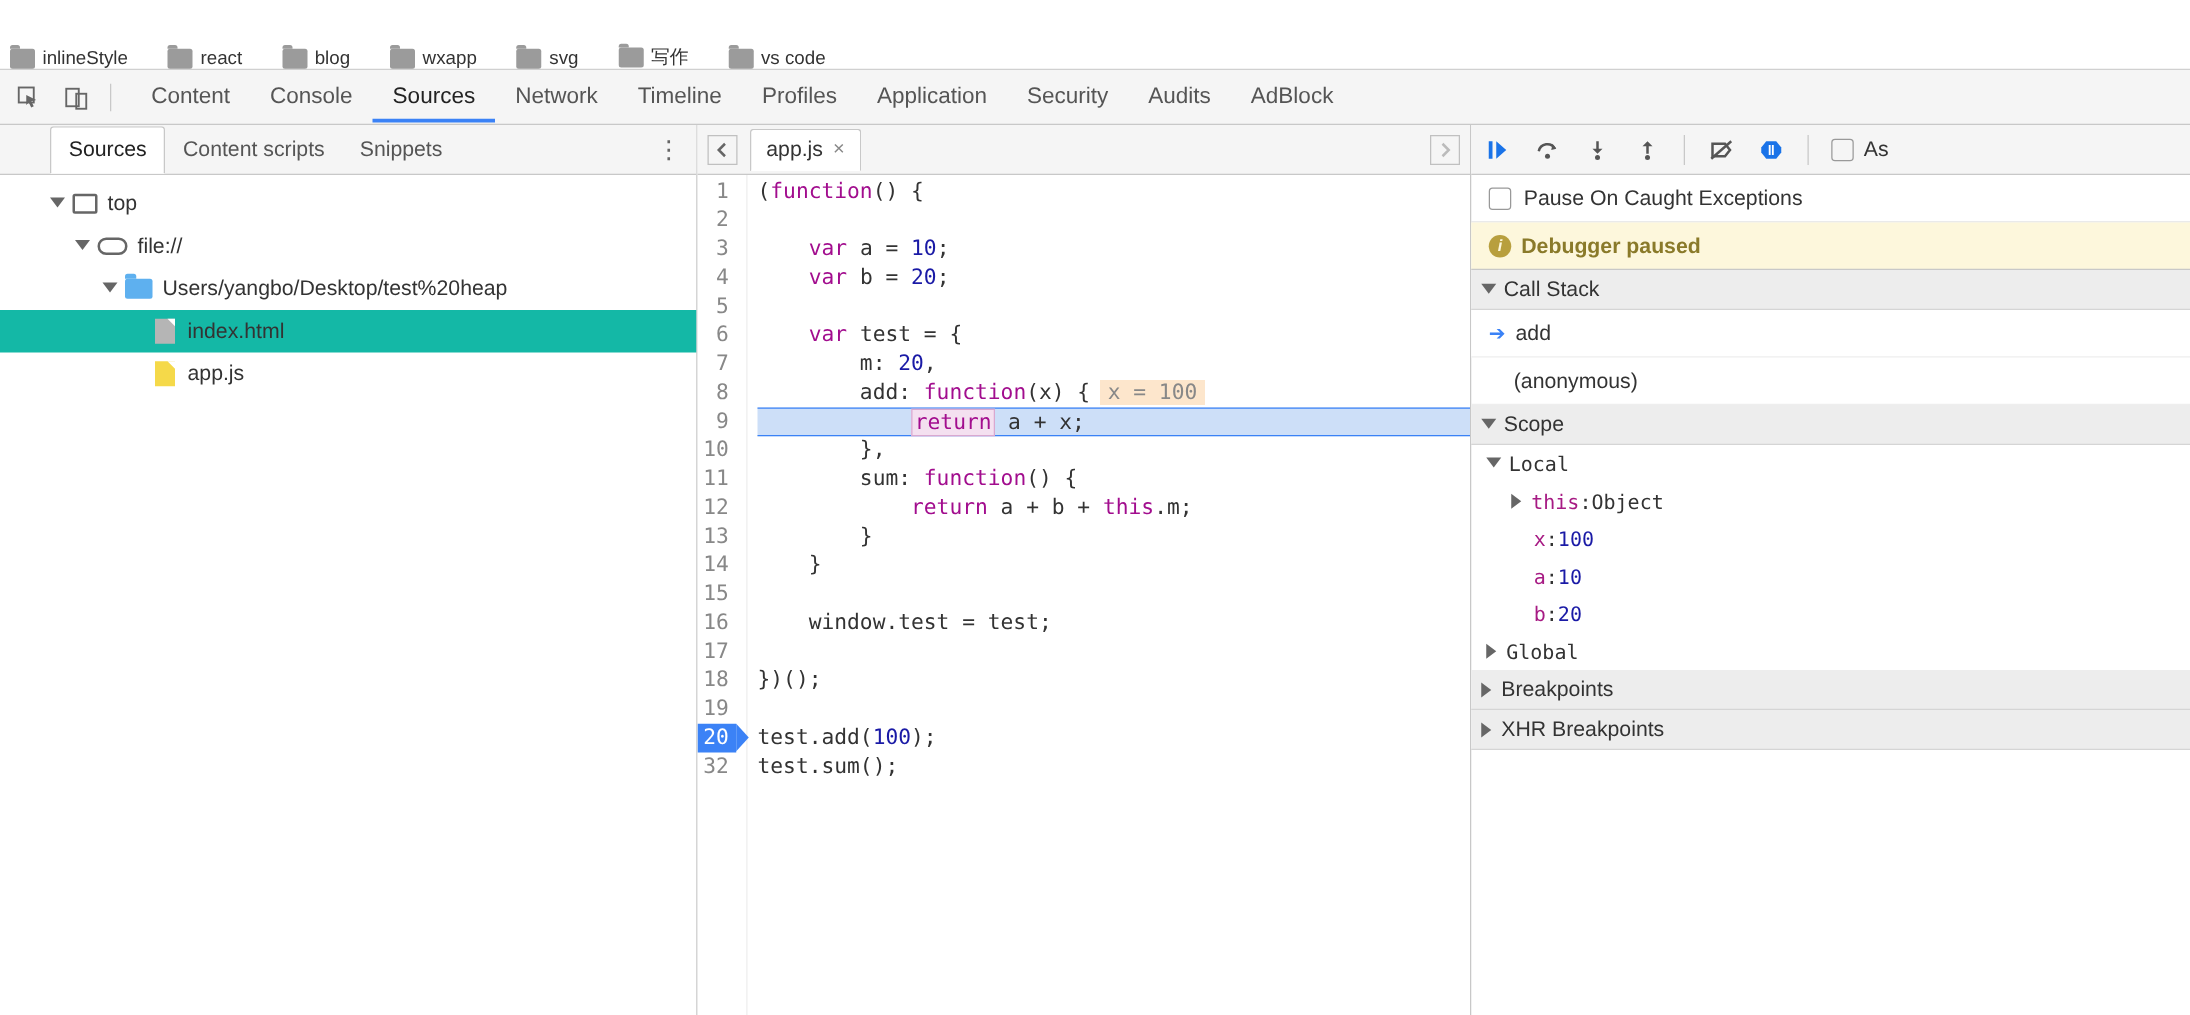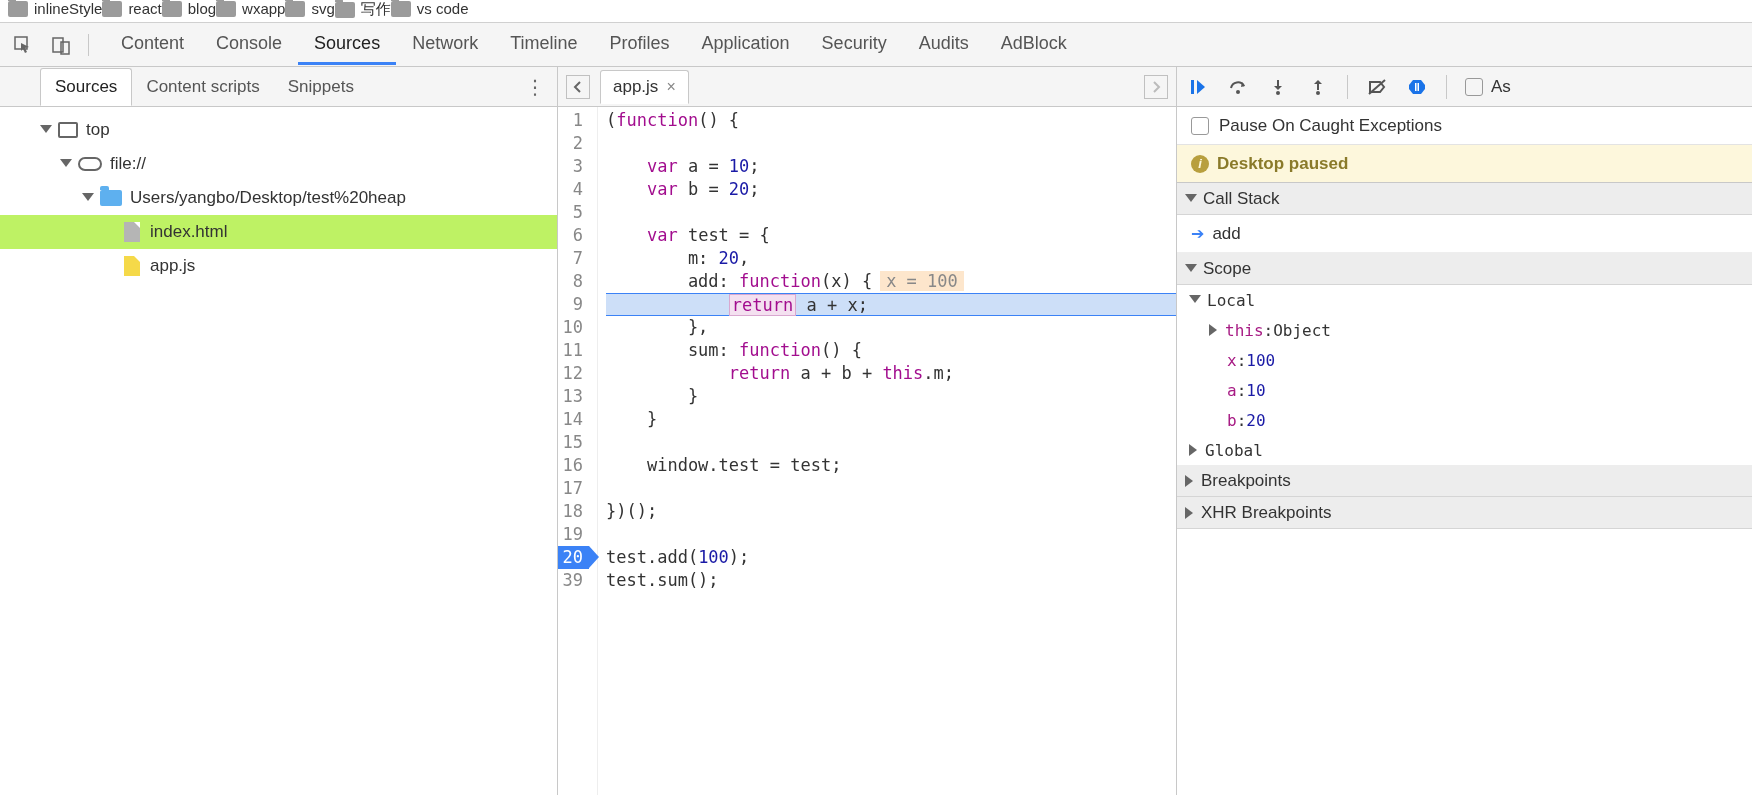--- a/index.html
+++ b/index.html
@@ -1,19 +1,19 @@
 <!DOCTYPE html>
 <html><head>
   <meta charset="utf-8">
   <style>
     * { box-sizing: border-box; margin: 0; padding: 0; }
     body { font-family: -apple-system, "Helvetica Neue", Arial, sans-serif; font-size: 14px; color: #333; background: #fff; overflow: hidden; }
     
     
-    .bookmark-bar { height: 23px; display: flex; align-items: flex-start; padding: 0 8px; border-bottom: 1px solid #d0d0d0; gap: 0; }
+    .bookmark-bar { height: 56px; display: flex; align-items: flex-end; padding: 0 8px; border-bottom: 1px solid #d0d0d0; gap: 32px; }
     .bookmark-item { display: flex; align-items: center; gap: 6px; color: #333; font-size: 15px; cursor: pointer; }
     .folder-icon { width: 20px; height: 16px; background: #9b9b9b; border-radius: 2px; position: relative; }
     .folder-icon::before { content: ''; position: absolute; top: -3px; left: 0; width: 8px; height: 3px; background: #9b9b9b; border-radius: 2px 2px 0 0; }
     
     
     .devtools-tabs { height: 44px; display: flex; align-items: center; padding: 0 12px; border-bottom: 1px solid #c8c8c8; background: #f5f5f5; }
     .dt-icon-group { display: flex; gap: 16px; padding-right: 16px; border-right: 1px solid #c8c8c8; margin-right: 16px; }
     .dt-icon { width: 22px; height: 22px; display: flex; align-items: center; justify-content: center; color: #666; cursor: pointer; }
     .devtools-tab { padding: 8px 16px; color: #555; font-size: 18px; cursor: pointer; }
     .devtools-tab.active { color: #222; border-bottom: 3px solid #3b82f6; }
@@ -26,21 +26,21 @@
     
     
     .left-tabs { height: 40px; display: flex; align-items: center; border-bottom: 1px solid #c8c8c8; background: #f5f5f5; padding-left: 40px; position: relative; }
     .left-tab { padding: 8px 14px; font-size: 17px; color: #555; cursor: pointer; }
     .left-tab.active { background: #fff; border: 1px solid #c8c8c8; border-bottom: 1px solid #fff; border-radius: 3px 3px 0 0; margin-bottom: -1px; color: #222; }
     .more-btn { position: absolute; right: 12px; font-size: 20px; color: #666; cursor: pointer; }
     
     
     .file-tree { flex: 1; padding-top: 6px; font-size: 17px; }
     .tree-row { display: flex; align-items: center; height: 34px; cursor: pointer; }
-    .tree-row.selected { background: #bef264; }
+    .tree-row.selected { background: #14b8a6; }
     .tri { display: inline-block; width: 10px; height: 10px; margin-right: 6px; }
     .tri.down { border-left: 6px solid transparent; border-right: 6px solid transparent; border-top: 8px solid #666; }
     .tri.right { border-top: 6px solid transparent; border-bottom: 6px solid transparent; border-left: 8px solid #666; }
     .frame-icon { width: 20px; height: 16px; border: 2px solid #666; border-radius: 2px; margin-right: 8px; }
     .cloud-icon { width: 24px; height: 14px; border: 2px solid #666; border-radius: 10px; margin-right: 8px; position: relative; }
     .folder-blue { width: 22px; height: 16px; background: #5eb0ef; border-radius: 2px; margin-right: 8px; position: relative; }
     .folder-blue::before { content: ''; position: absolute; top: -4px; left: 0; width: 9px; height: 4px; background: #5eb0ef; border-radius: 2px 2px 0 0; }
     .file-icon { width: 16px; height: 20px; background: #b5b5b5; margin-right: 10px; position: relative; }
     .file-icon::before { content: ''; position: absolute; top: 0; right: 0; border-left: 6px solid transparent; border-top: 6px solid #fff; }
     .file-icon.js { background: #f5d949; }
@@ -222,21 +222,21 @@
           <div class="gutter-line">11</div>
           <div class="gutter-line">12</div>
           <div class="gutter-line">13</div>
           <div class="gutter-line">14</div>
           <div class="gutter-line">15</div>
           <div class="gutter-line">16</div>
           <div class="gutter-line">17</div>
           <div class="gutter-line">18</div>
           <div class="gutter-line">19</div>
           <div class="gutter-line bp">20</div>
-          <div class="gutter-line">39</div>
+          <div class="gutter-line">32</div>
         </div>
       <div class="code-lines" id="code-lines"><div class="code-line">(<span class="kw">function</span>() {</div><div class="code-line"></div><div class="code-line">    <span class="kw">var</span> a = <span class="num">10</span>;</div><div class="code-line">    <span class="kw">var</span> b = <span class="num">20</span>;</div><div class="code-line"></div><div class="code-line">    <span class="kw">var</span> test = {</div><div class="code-line">        m: <span class="num">20</span>,</div><div class="code-line">        add: <span class="kw">function</span>(x) {<span class="hint">x = 100</span></div><div class="code-line exec">            <span class="ret-box kw">return</span> a + x;</div><div class="code-line">        },</div><div class="code-line">        sum: <span class="kw">function</span>() {</div><div class="code-line">            <span class="kw">return</span> a + b + <span class="kw">this</span>.m;</div><div class="code-line">        }</div><div class="code-line">    }</div><div class="code-line"></div><div class="code-line">    window.test = test;</div><div class="code-line"></div><div class="code-line">})();</div><div class="code-line"></div><div class="code-line">test.add(<span class="num">100</span>);</div><div class="code-line">test.sum();</div></div>
     </div>
   </div>
 
   <div class="pane-right">
     <div class="right-toolbar">
       <div class="rt-btn pause-on">
           <svg width="18" height="18" viewBox="0 0 18 18">
             <rect x="2" y="2" width="3" height="14" fill="#1a73e8"></rect>
@@ -283,31 +283,34 @@
       <span style="font-size:17px;color:#333;margin-left:-10px">As</span>
     </div>
 
     <div class="right-row">
       <div class="checkbox"></div>
       <span>Pause On Caught Exceptions</span>
     </div>
 
     <div class="status-bar">
       <div class="info-icon">i</div>
-      <span>Desktop paused</span>
+      <span>Debugger paused</span>
     </div>
 
 
     <div class="section-head">
       <span class="tri down"></span>
       <span>Call Stack</span>
     </div>
     <div class="stack-frame current">
       <span class="arrow-blue">➔</span>
       <span>add</span>
+    </div>
+    <div class="stack-frame stack-indent">
+      <span>(anonymous)</span>
     </div>
 
     <div class="section-head">
       <span class="tri down"></span>
       <span>Scope</span>
     </div>
     <div class="scope-item" style="padding-left:12px">
       <span class="tri down" style="margin-right:6px"></span>
       <span>Local</span>
     </div>

